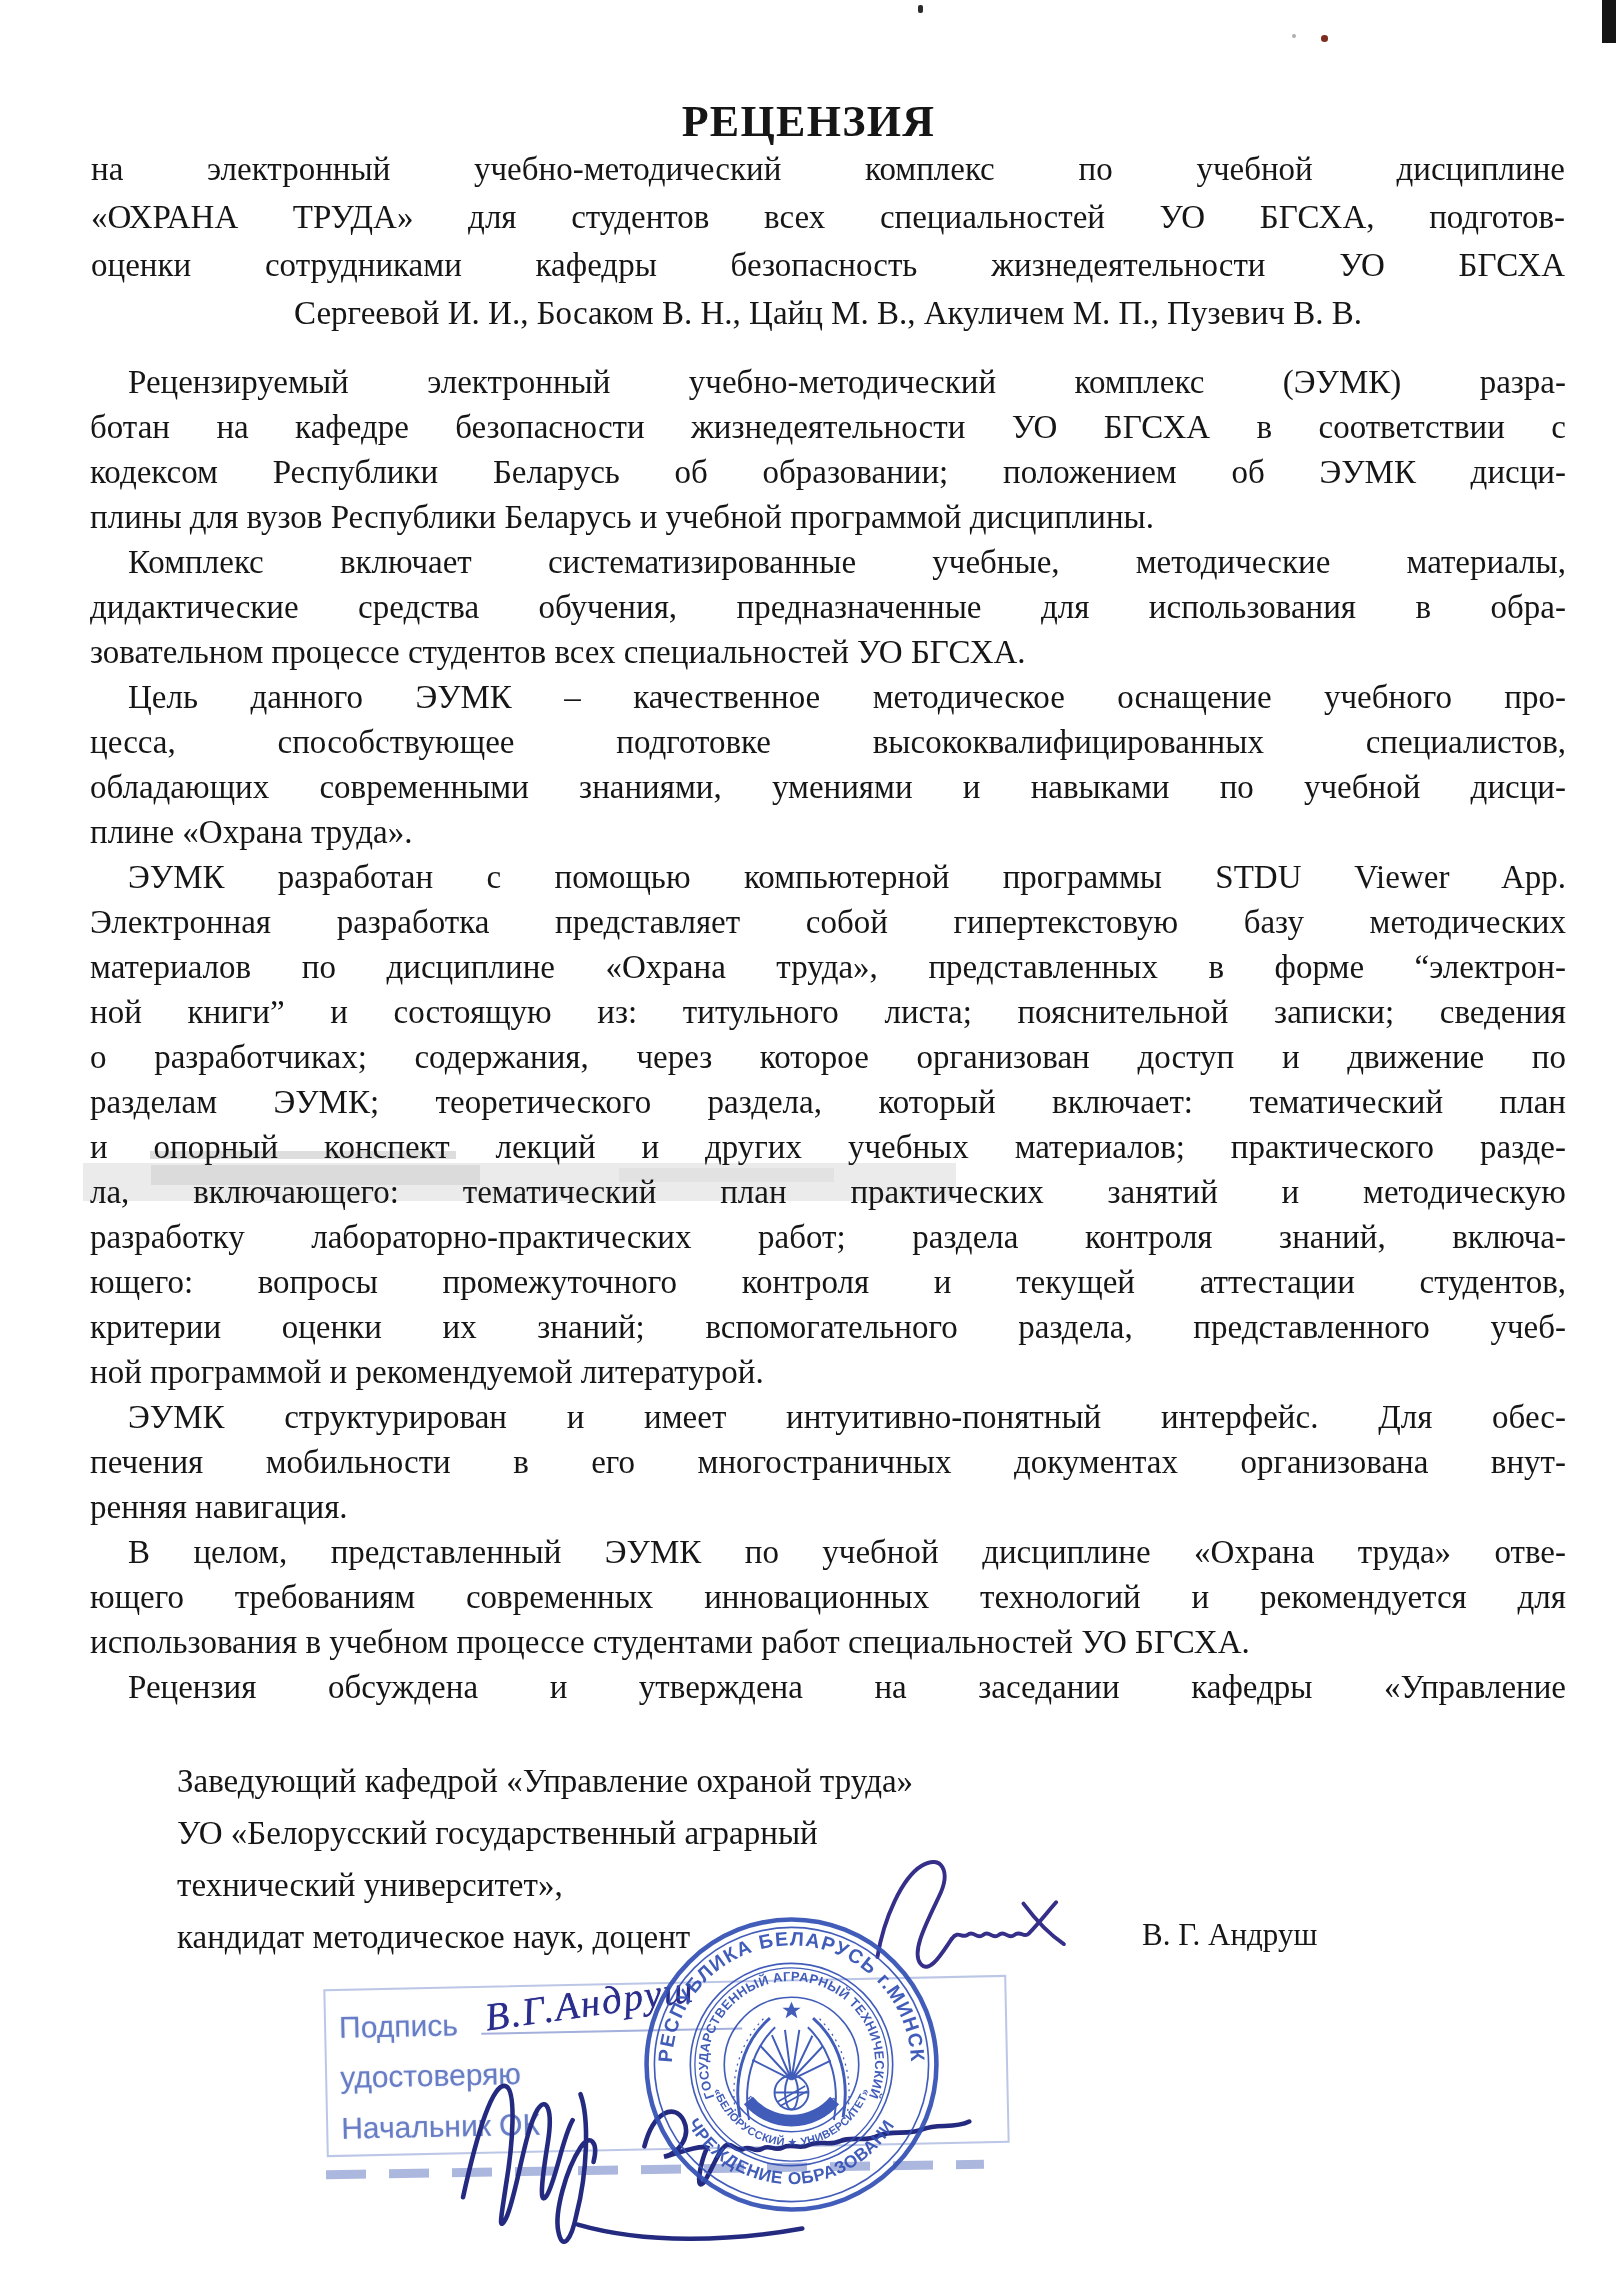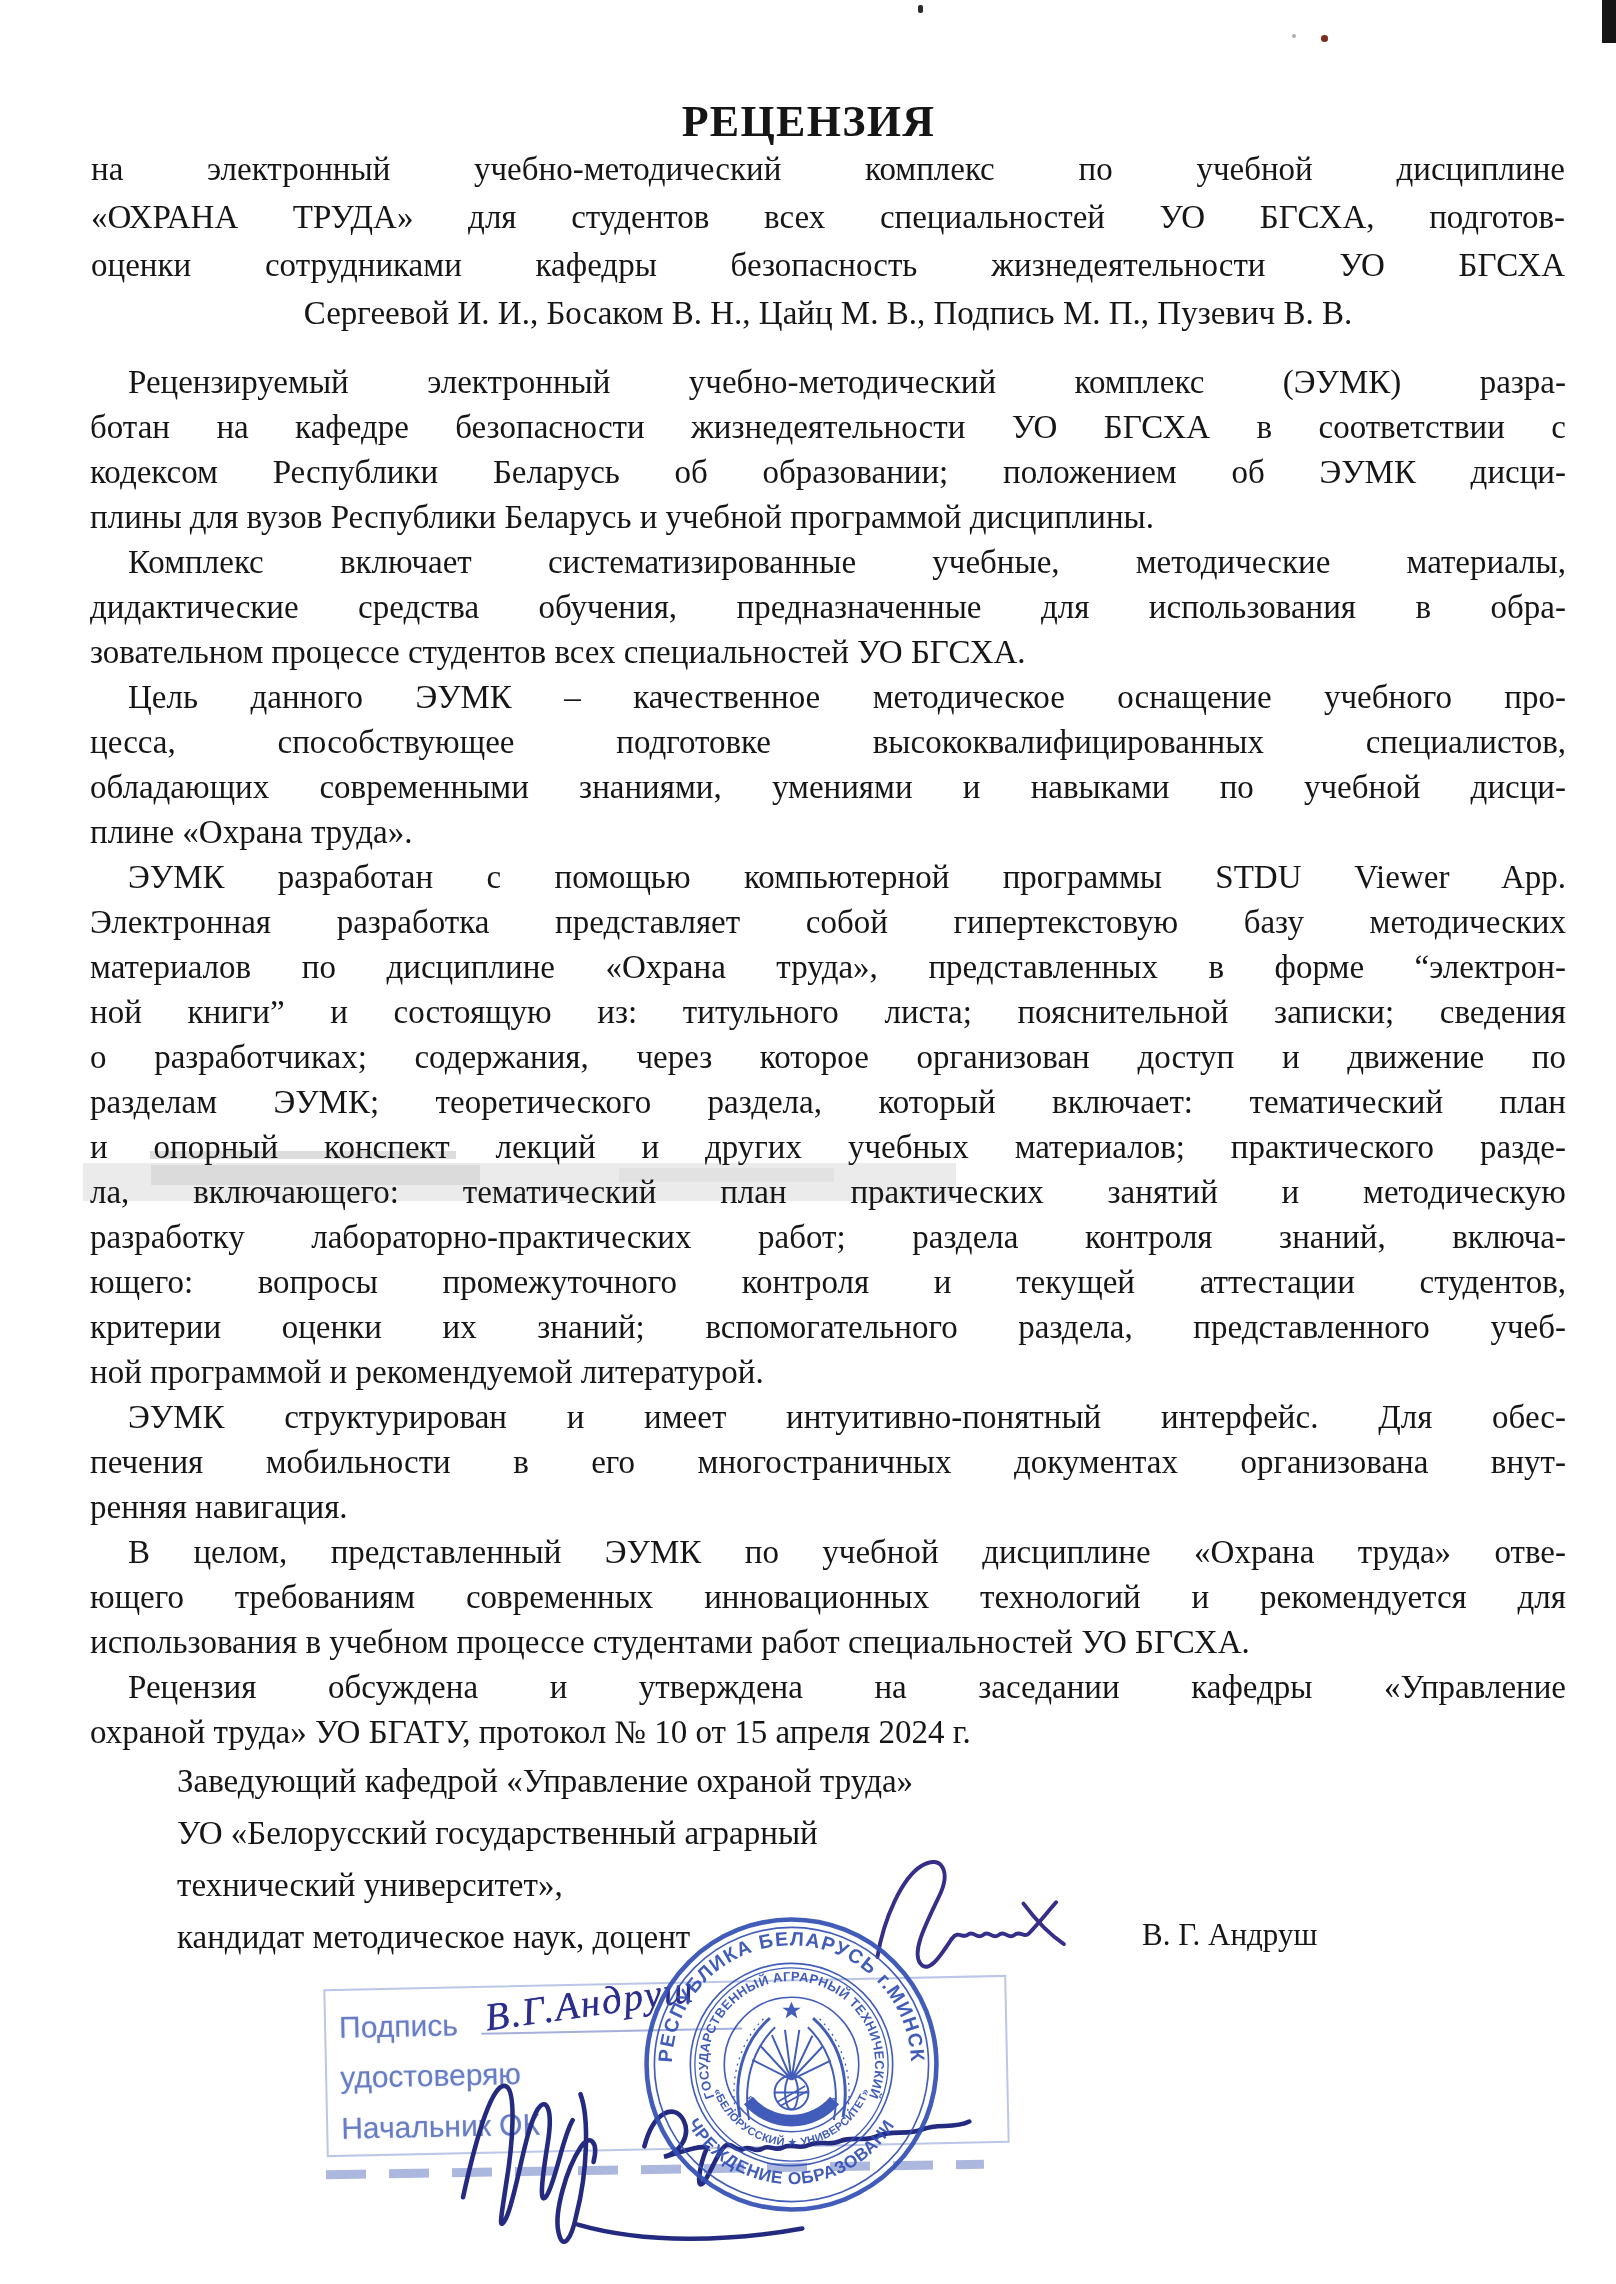--- a/index.html
+++ b/index.html
@@ -72,21 +72,21 @@
   <div class="artifact smudge-c"></div>
   <div class="artifact smudge-d"></div>
 
   <h1 class="title">РЕЦЕНЗИЯ</h1>
 
   <div class="subtitle">
 
   <div class="line">на электронный учебно-методический комплекс по учебной дисциплине</div>
       <div class="line">«ОХРАНА ТРУДА» для студентов всех специальностей УО БГСХА, подготов-</div>
       <div class="line">оценки сотрудниками кафедры безопасность жизнедеятельности УО БГСХА</div>
-      <div class="line center">Сергеевой И. И., Босаком В. Н., Цайц М. В., Подпись М. П., Пузевич В. В.</div>
+      <div class="line center">Сергеевой И. И., Босаком В. Н., Цайц М. В., Акуличем М. П., Пузевич В. В.</div>
     </div>
 
   <div class="bodytext">
 
   <div class="line indent">Рецензируемый электронный учебно-методический комплекс (ЭУМК) разра-</div>
       <div class="line">ботан на кафедре безопасности жизнедеятельности УО БГСХА в соответствии с</div>
       <div class="line">кодексом Республики Беларусь об образовании; положением об ЭУМК дисци-</div>
       <div class="line end">плины для вузов Республики Беларусь и учебной программой дисциплины.</div>
       <div class="line indent">Комплекс включает систематизированные учебные, методические материалы,</div>
       <div class="line">дидактические средства обучения, предназначенные для использования в обра-</div>
@@ -107,21 +107,20 @@
       <div class="line">ющего: вопросы промежуточного контроля и текущей аттестации студентов,</div>
       <div class="line">критерии оценки их знаний; вспомогательного раздела, представленного учеб-</div>
       <div class="line end">ной программой и рекомендуемой литературой.</div>
       <div class="line indent">ЭУМК структурирован и имеет интуитивно-понятный интерфейс. Для обес-</div>
       <div class="line">печения мобильности в его многостраничных документах организована внут-</div>
       <div class="line end">ренняя навигация.</div>
       <div class="line indent">В целом, представленный ЭУМК по учебной дисциплине «Охрана труда» отве-</div>
       <div class="line">ющего требованиям современных инновационных технологий и рекомендуется для</div>
       <div class="line end">использования в учебном процессе студентами работ специальностей УО БГСХА.</div>
       <div class="line indent">Рецензия обсуждена и утверждена на заседании кафедры «Управление</div>
-      <div class="line end">охраной труда» УО БГАТУ, протокол № 10 от 15 апреля 2024 г.</div>
     </div>
 
   <div class="closing">
 
   <div class="line">Заведующий кафедрой «Управление охраной труда»</div>
       <div class="line">УО «Белорусский государственный аграрный</div>
       <div class="line">технический университет»,</div>
       <div class="line">кандидат методическое наук, доцент</div>
     </div>
   <div class="signer-name">В. Г. Андруш</div>

